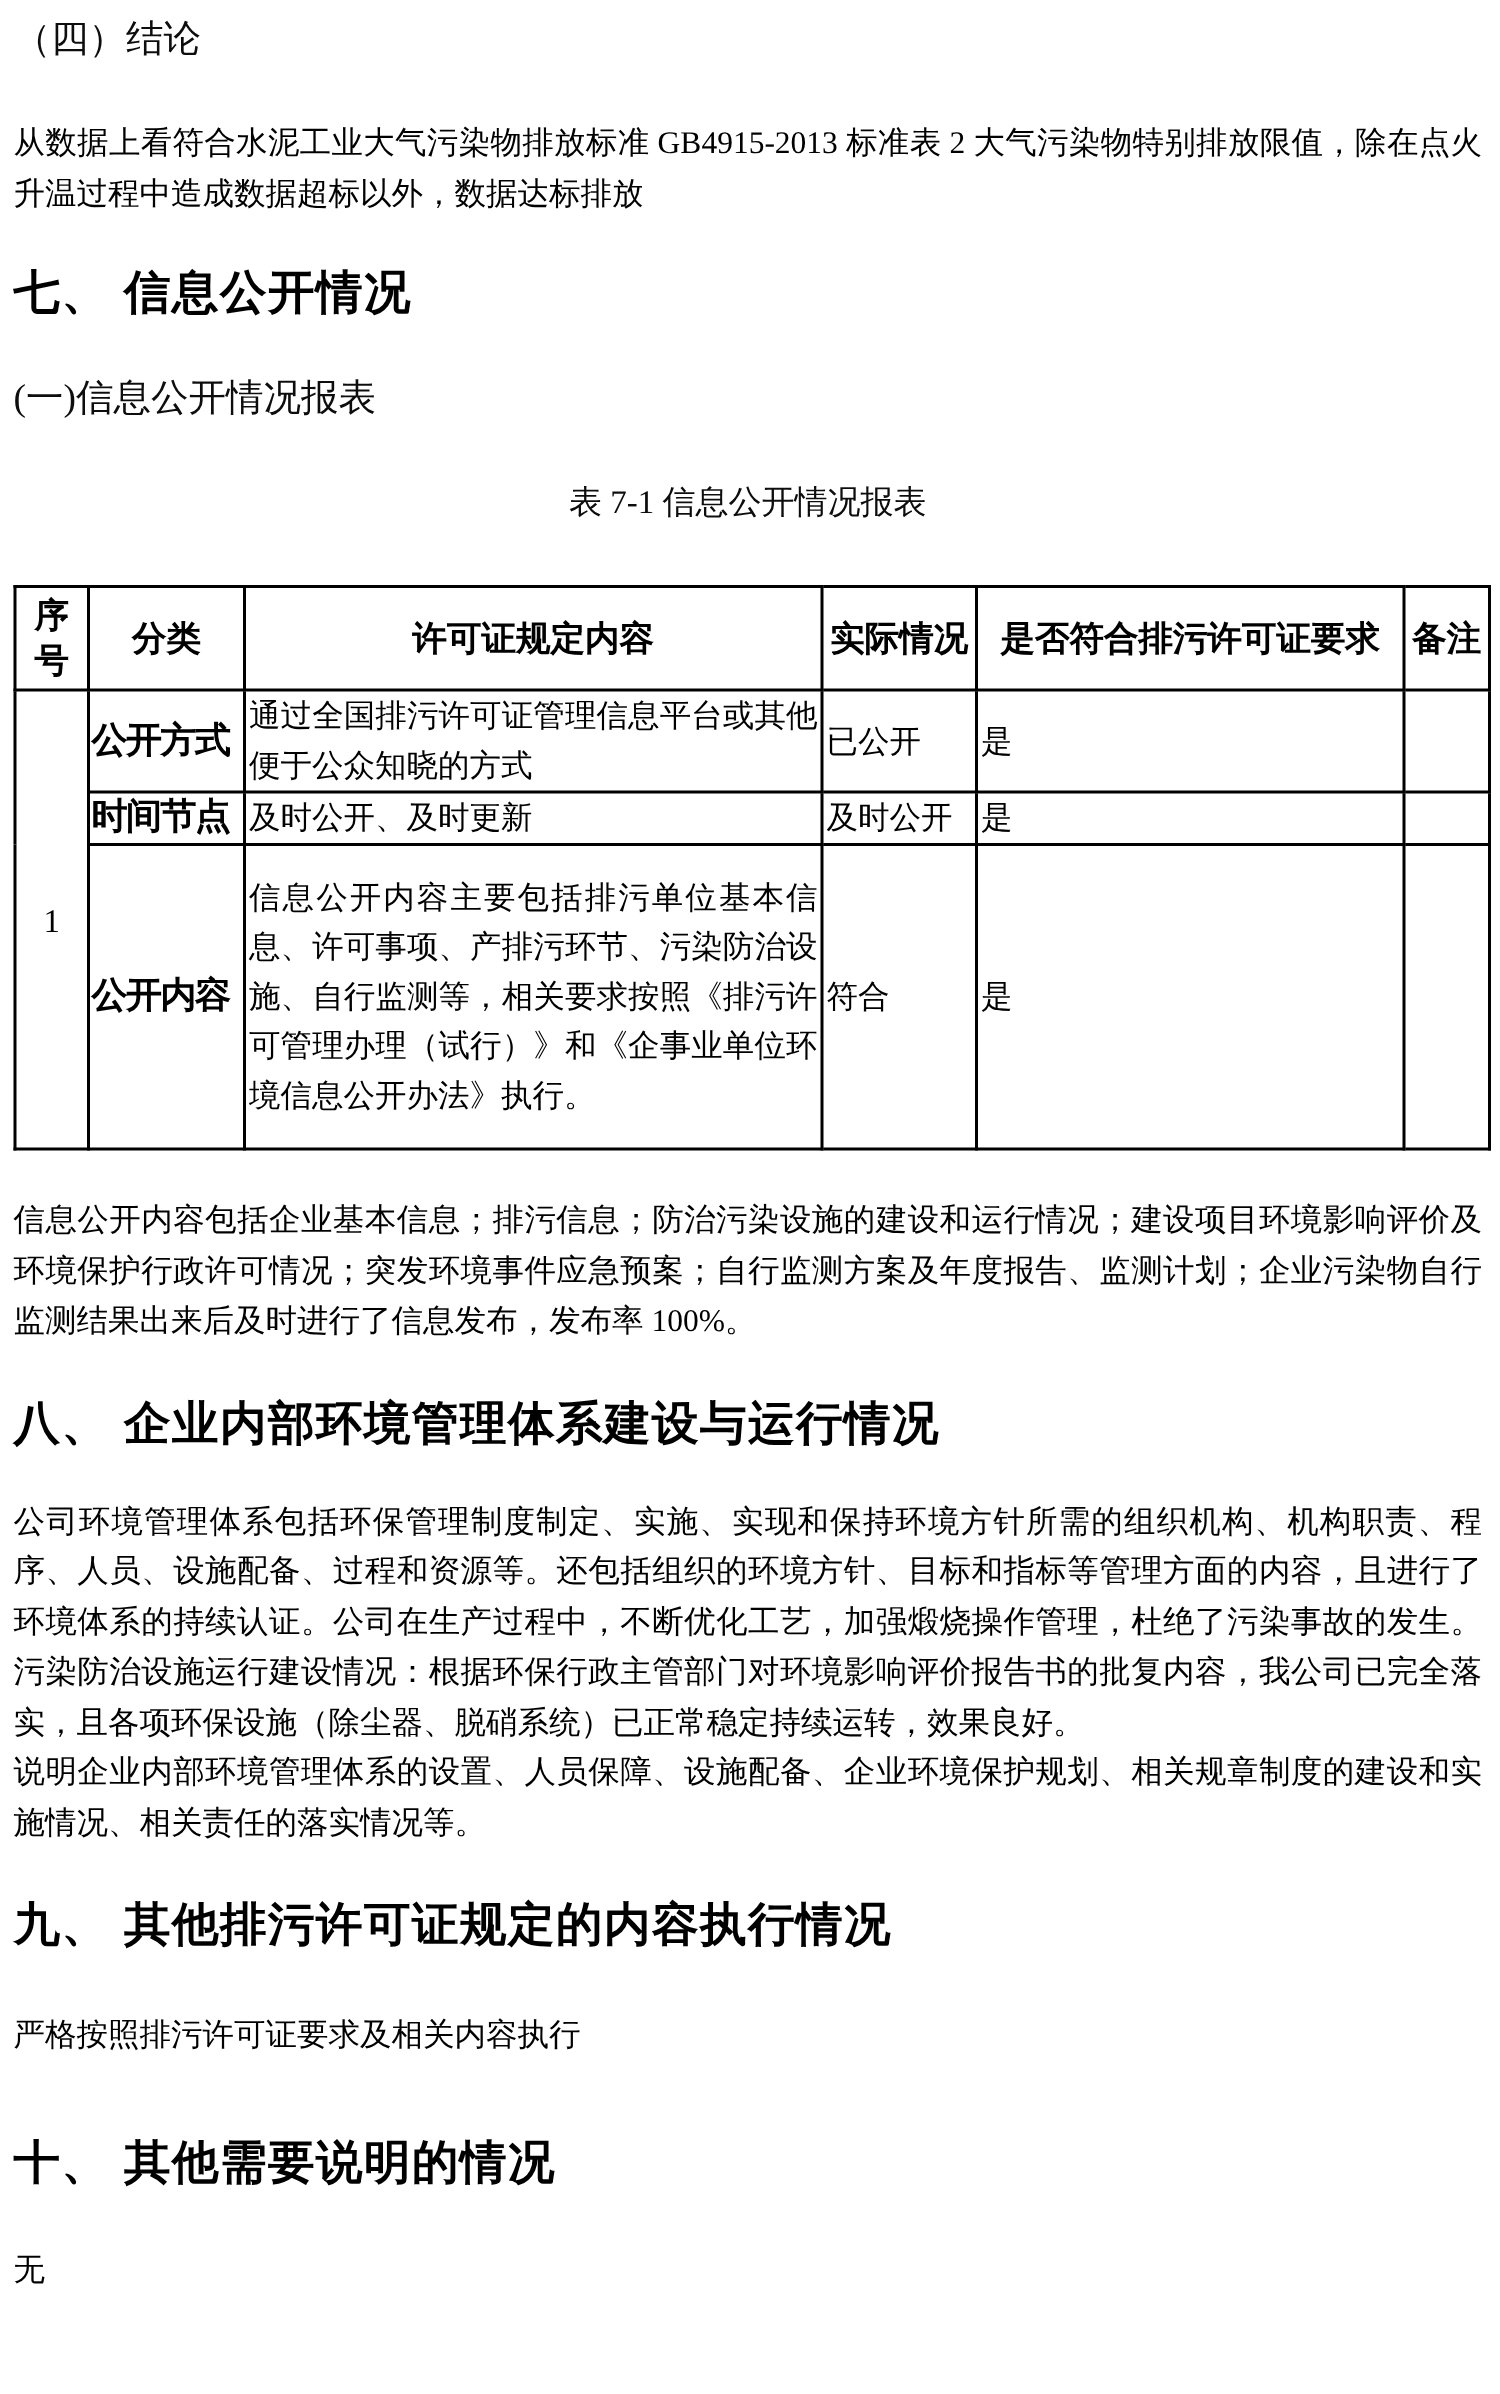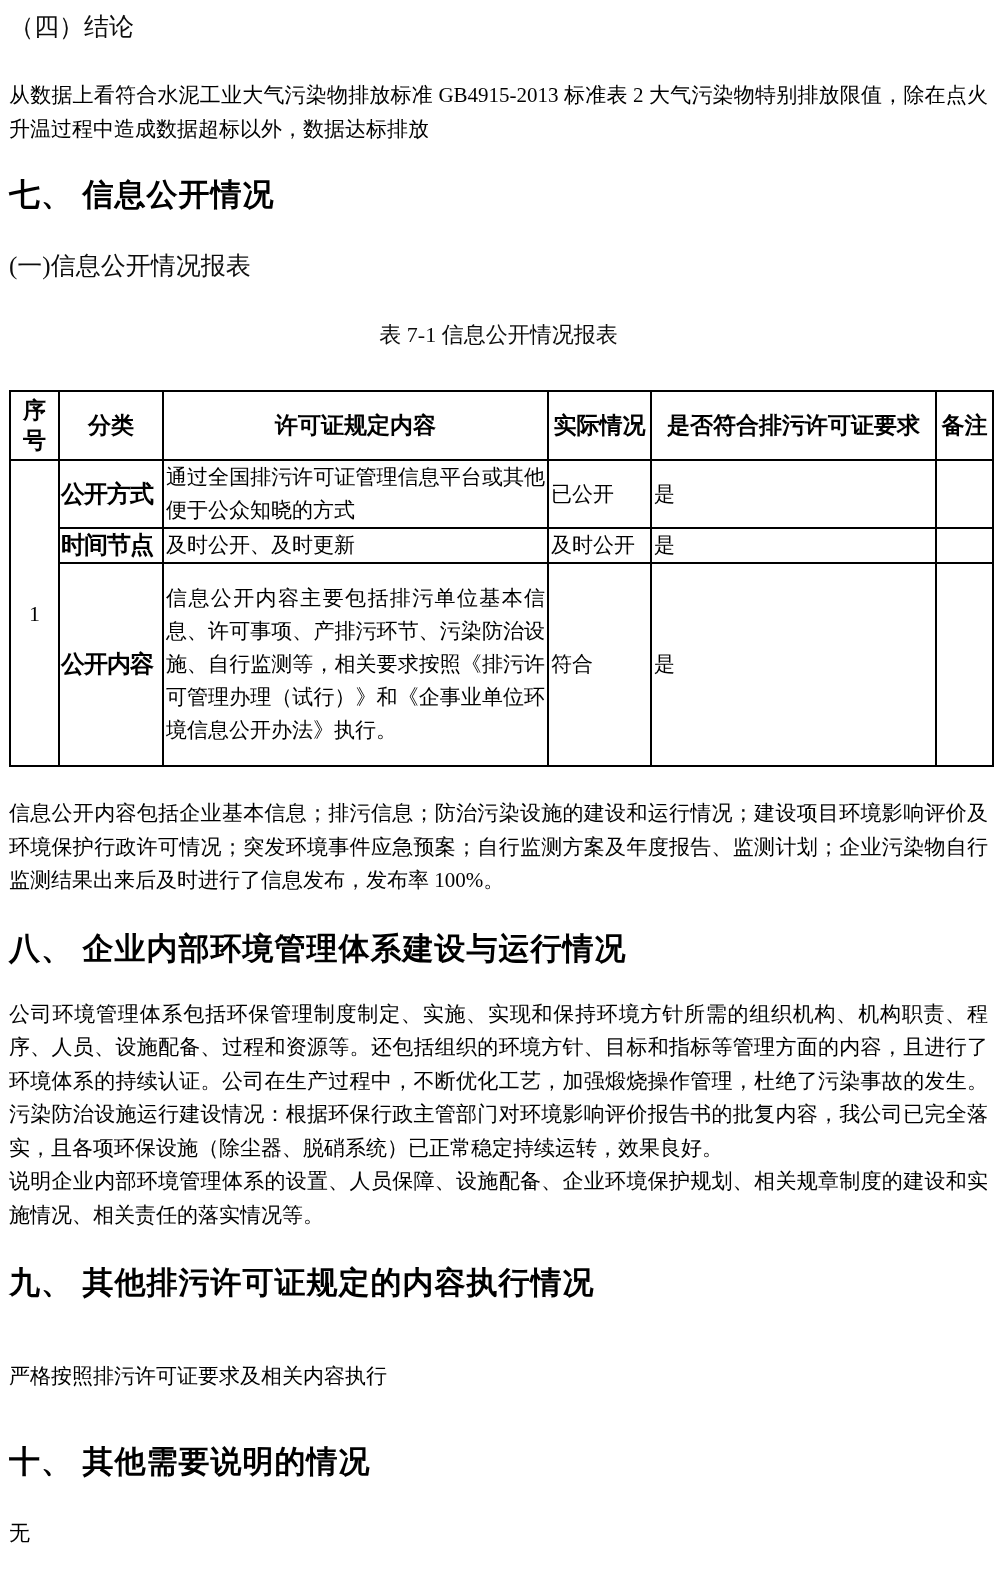--- a/index.html
+++ b/index.html
@@ -50,21 +50,21 @@
   #conclusion-para    { margin-top: 35px; }
   #s7-heading         { margin-top: 28px; }
   #s7-sub1            { margin-top: 33px; }
   #table-caption      { margin-top: 36px; }
   #disclosure-table   { margin-top: 40px; }
   #s7-sub2            { margin-top: 2px; }
   #s7-summary         { margin-top: 30px; }
   #s8-heading         { margin-top: 30px; }
   #s8-paras           { margin-top: 28px; }
   #s9-heading         { margin-top: 30px; }
-  #s9-para            { margin-top: 56px; }
+  #s9-para            { margin-top: 36px; }
   #s10-heading        { margin-top: 47px; }
   #s10-para           { margin-top: 34px; }
 
   table {
     border-collapse: collapse;
     table-layout: fixed;
     width: 983px;
   }
   th, td {
     border: 2px solid #000000;

